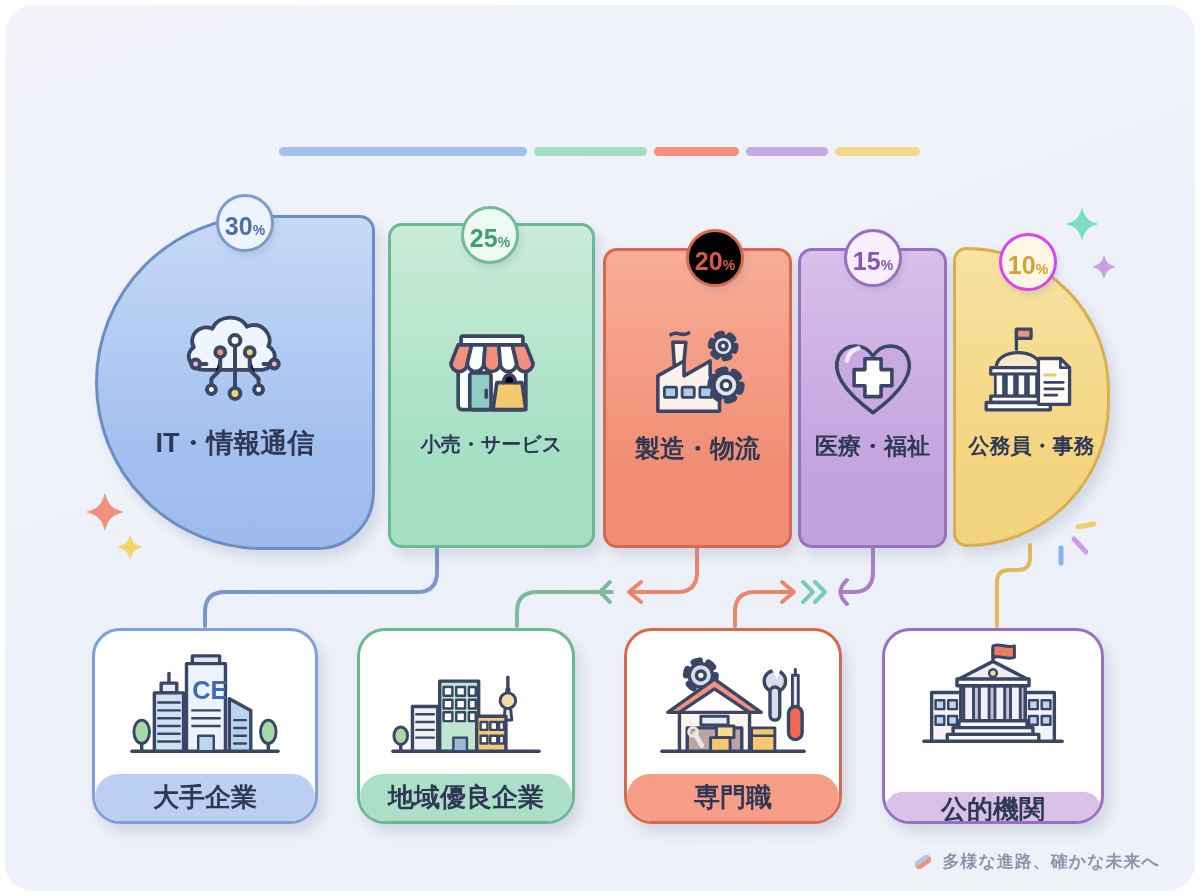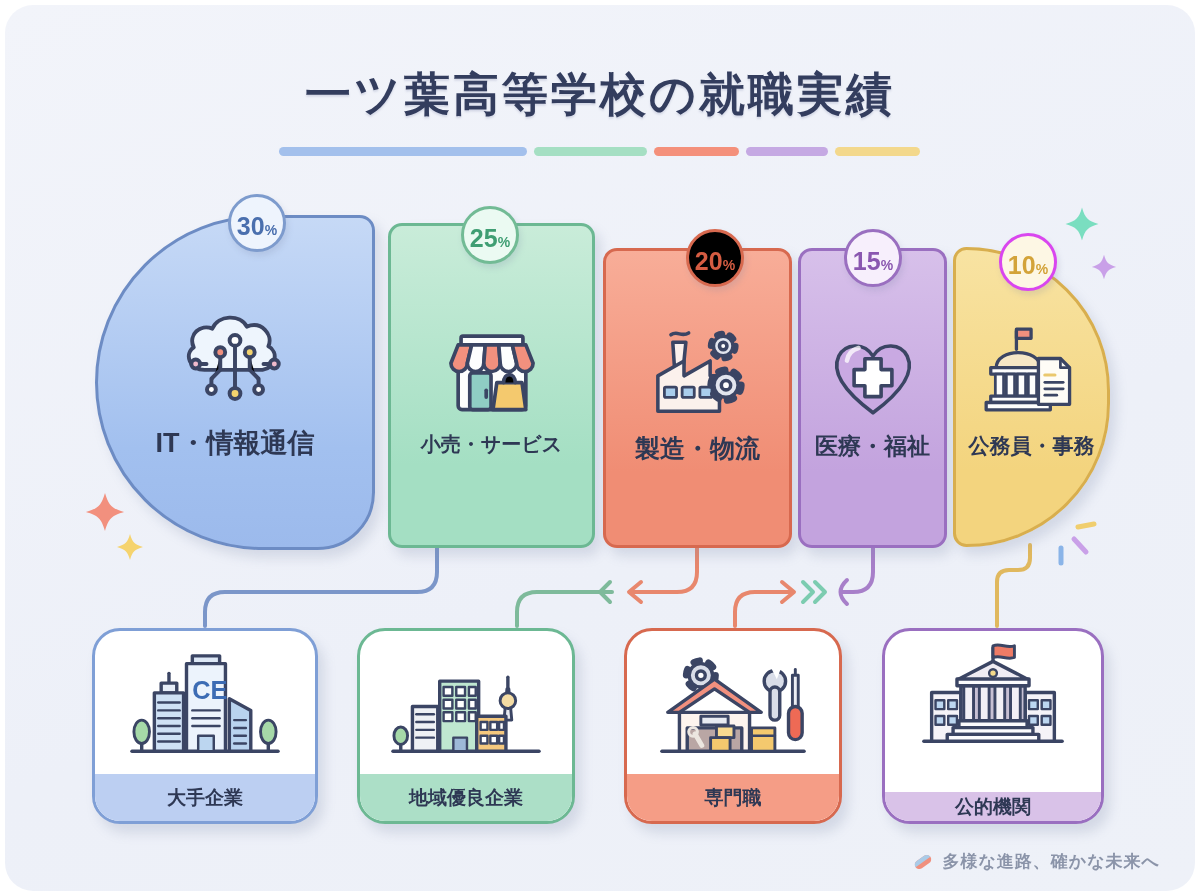--- a/index.html
+++ b/index.html
@@ -34,52 +34,51 @@
         background:linear-gradient(180deg,#f8e3a2 0%,#f3d47e 75%);padding-bottom:14px;}
   .col-label{font-weight:800;color:#2e3854;white-space:nowrap;}
   .lbl-blue{font-size:27px;} .lbl-green{font-size:20px;} .lbl-coral{font-size:25px;}
   .lbl-purple{font-size:23px;} .lbl-yellow{font-size:21px;}
   
   .badge{position:absolute;width:58px;height:58px;border-radius:50%;z-index:5;
          display:flex;align-items:baseline;justify-content:center;
          padding-top:15px;box-sizing:border-box;font-weight:800;
          box-shadow:2px 4px 6px rgba(120,130,165,.2);}
   .pct{font-size:25px;} .pct-unit{font-size:14px;font-weight:700;}
-  .badge-blue{left:228px;top:194px;background:#eef4fd;border:3px solid #7d9bcd;color:#4a6fae;}
+  .badge-blue{left:216px;top:194px;background:#eef4fd;border:3px solid #7d9bcd;color:#4a6fae;}
   .badge-green{left:461px;top:206px;background:#ebfaf2;border:3px solid #72bb95;color:#3f9e73;}
   .badge-coral{left:686px;top:229px;background:#000000;border:3px solid #d7694f;color:#d55c42;}
   .badge-purple{left:844px;top:229px;background:#f7effc;border:3px solid #9a6fc0;color:#8a57b0;}
   .badge-yellow{left:999px;top:233px;background:#fdf7e4;border:3px solid #d946ef;color:#d3a339;}
   
   .connectors{position:absolute;left:0;top:0;width:1200px;height:896px;pointer-events:none;}
   
   .card{position:absolute;top:628px;height:196px;background:#ffffff;border-radius:28px;
         box-sizing:border-box;display:flex;flex-direction:column;overflow:hidden;
         box-shadow:6px 9px 12px rgba(120,130,165,.22);}
   .card-blue{left:92px;width:226px;border:3px solid #7f9fd6;}
   .card-green{left:357px;width:218px;border:3px solid #6cb893;}
   .card-coral{left:624px;width:218px;border:3px solid #d7694f;}
   .card-purple{left:882px;width:222px;border:3px solid #9a6fc0;gap:42px;}
   .card-body{flex:1;display:flex;align-items:center;justify-content:center;margin-top:7px;}
   .card-footer{height:47px;display:flex;align-items:center;justify-content:center;
-        font-size:19px;font-weight:800;color:#2e3854;}
+        font-size:26px;font-weight:800;color:#2e3854;border-radius:23px;}
   .foot-blue{background:#bccff2;} .foot-green{background:#acdfc7;}
   .foot-coral{background:#f59d86;} .foot-purple{background:#d9c2e8;}
   
   .deco{position:absolute;pointer-events:none;}
   .tagline{position:absolute;top:850px;right:40px;display:flex;align-items:center;gap:8px;
            font-size:17px;color:#8b94a9;font-weight:600;letter-spacing:1px;}
 </style>
 </head>
 <body>
 
 <div class="canvas">
   <div class="frame"></div>
 
-  <div class="title">一ツ葉高等学校の就職実績</div>
   <div class="underline">
     <div class="useg" style="width:248px;background:#a3c0ec"></div>
     <div class="useg" style="width:113px;background:#a5dfc3"></div>
     <div class="useg" style="width:85px;background:#f4907b"></div>
     <div class="useg" style="width:82px;background:#c5a9e3"></div>
     <div class="useg" style="width:85px;background:#f3d88c"></div>
   </div>
 
   <svg class="connectors" viewBox="0 0 1200 896">
     <g fill="none" stroke-linecap="round" stroke-linejoin="round" stroke-width="4">

